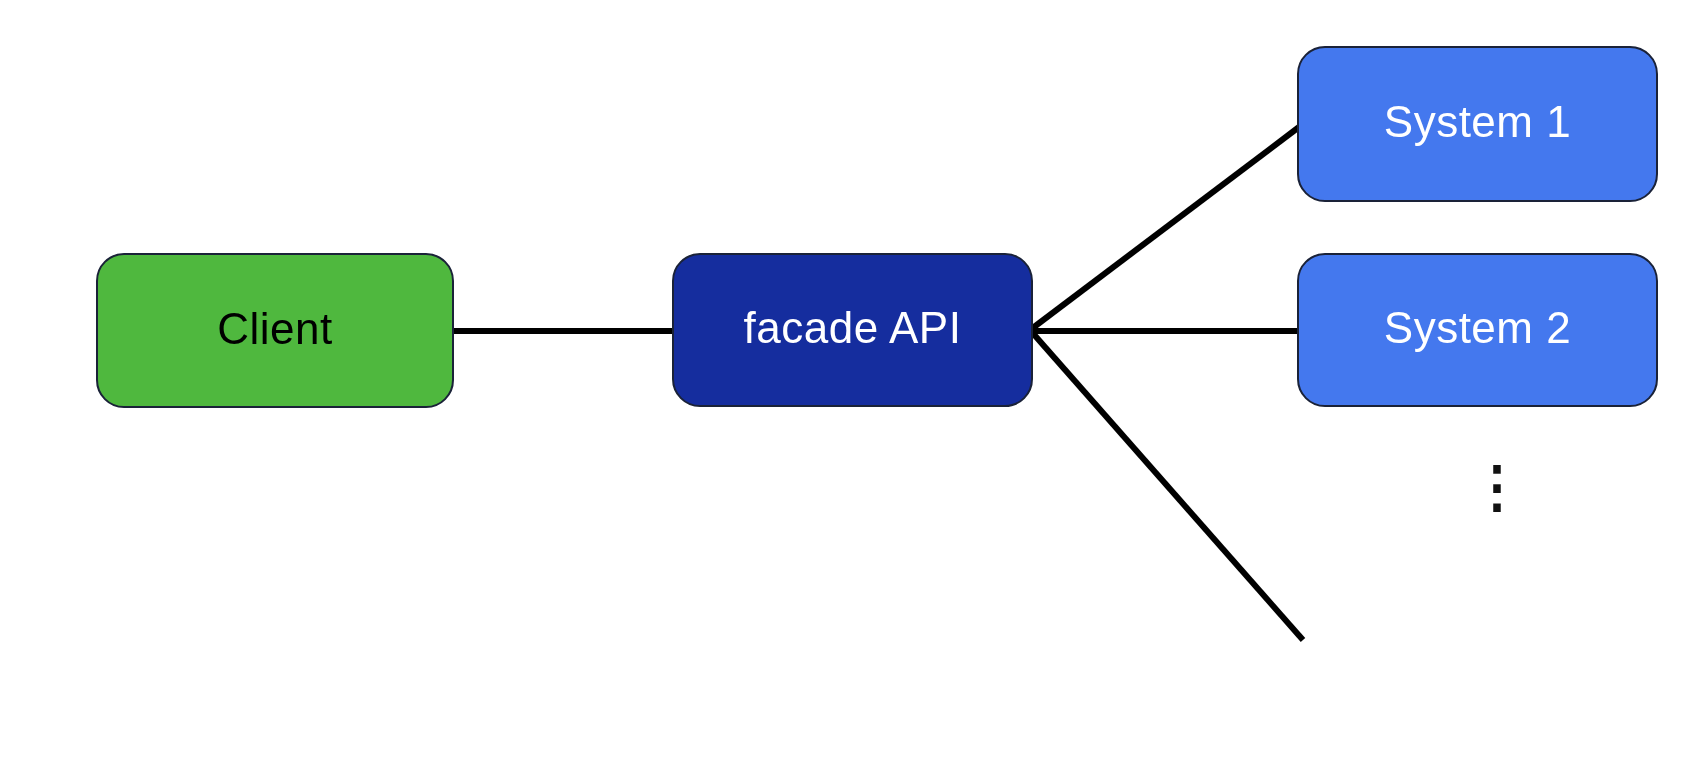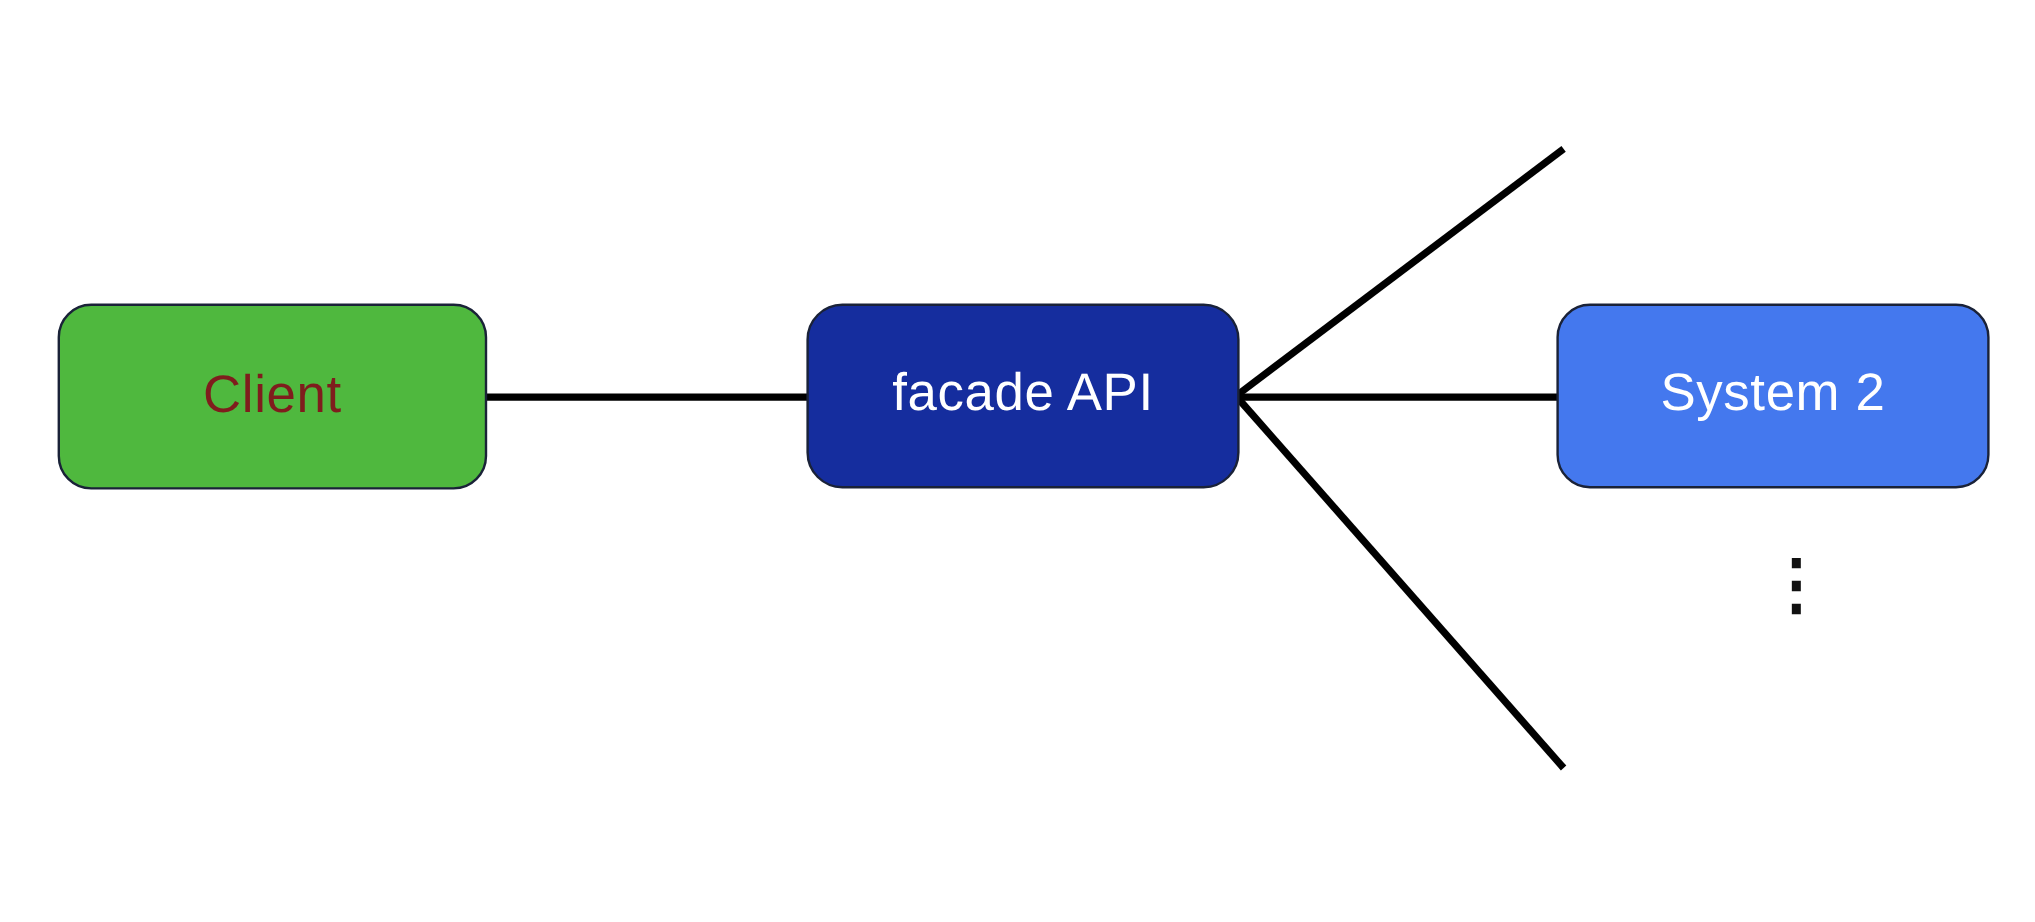--- a/index.html
+++ b/index.html
@@ -67,28 +67,31 @@
 
 <div id="diagram" style="background-color: rgb(255, 255, 255);">
 
   <svg id="edges" viewBox="0 0 1696 768" xmlns="http://www.w3.org/2000/svg">
     <line x1="400" y1="331" x2="680" y2="331" stroke-width="6" style="stroke: rgb(0, 0, 0);"></line>
     <line x1="1030" y1="330" x2="1303" y2="124" stroke-width="6" style="stroke: rgb(0, 0, 0);"></line>
     <line x1="1030" y1="331" x2="1303" y2="331" stroke-width="6" style="stroke: rgb(0, 0, 0);"></line>
     <line x1="1030" y1="330" x2="1303" y2="640" stroke-width="6" style="stroke: rgb(0, 0, 0);"></line>
   </svg>
 
-  <div class="node" id="node-client" style="background-color: rgb(79, 184, 62); border-color: rgb(26, 34, 56); color: #7f1d1d;">
+  <div class="node" id="node-client" style="background-color: rgb(79, 184, 62); border-color: rgb(26, 34, 56); color: #000000; margin-left: 48px;">
     <span class="node-label">Client</span>
   </div>
 
-  <div class="node" id="node-facade" style="background-color: rgb(21, 45, 158); border-color: rgb(26, 34, 56); color: rgb(255, 255, 255); border-radius: 30px;">
+  <div class="node" id="node-facade" style="background-color: rgb(21, 45, 158); border-color: rgb(26, 34, 56); color: rgb(255, 255, 255);">
     <span class="node-label">facade API</span>
   </div>
 
+  <div class="node" id="node-system1" style="background-color: rgb(68, 120, 238); border-color: rgb(26, 34, 56); color: rgb(255, 255, 255);">
+    <span class="node-label">System 1</span>
+  </div>
 
   <div class="node" id="node-system2" style="background-color: rgb(68, 120, 238); border-color: rgb(26, 34, 56); color: rgb(255, 255, 255);">
     <span class="node-label">System 2</span>
   </div>
 
 
   <div id="ellipsis" style="color: rgb(17, 17, 17);">⋮</div>
 
 </div>
 

